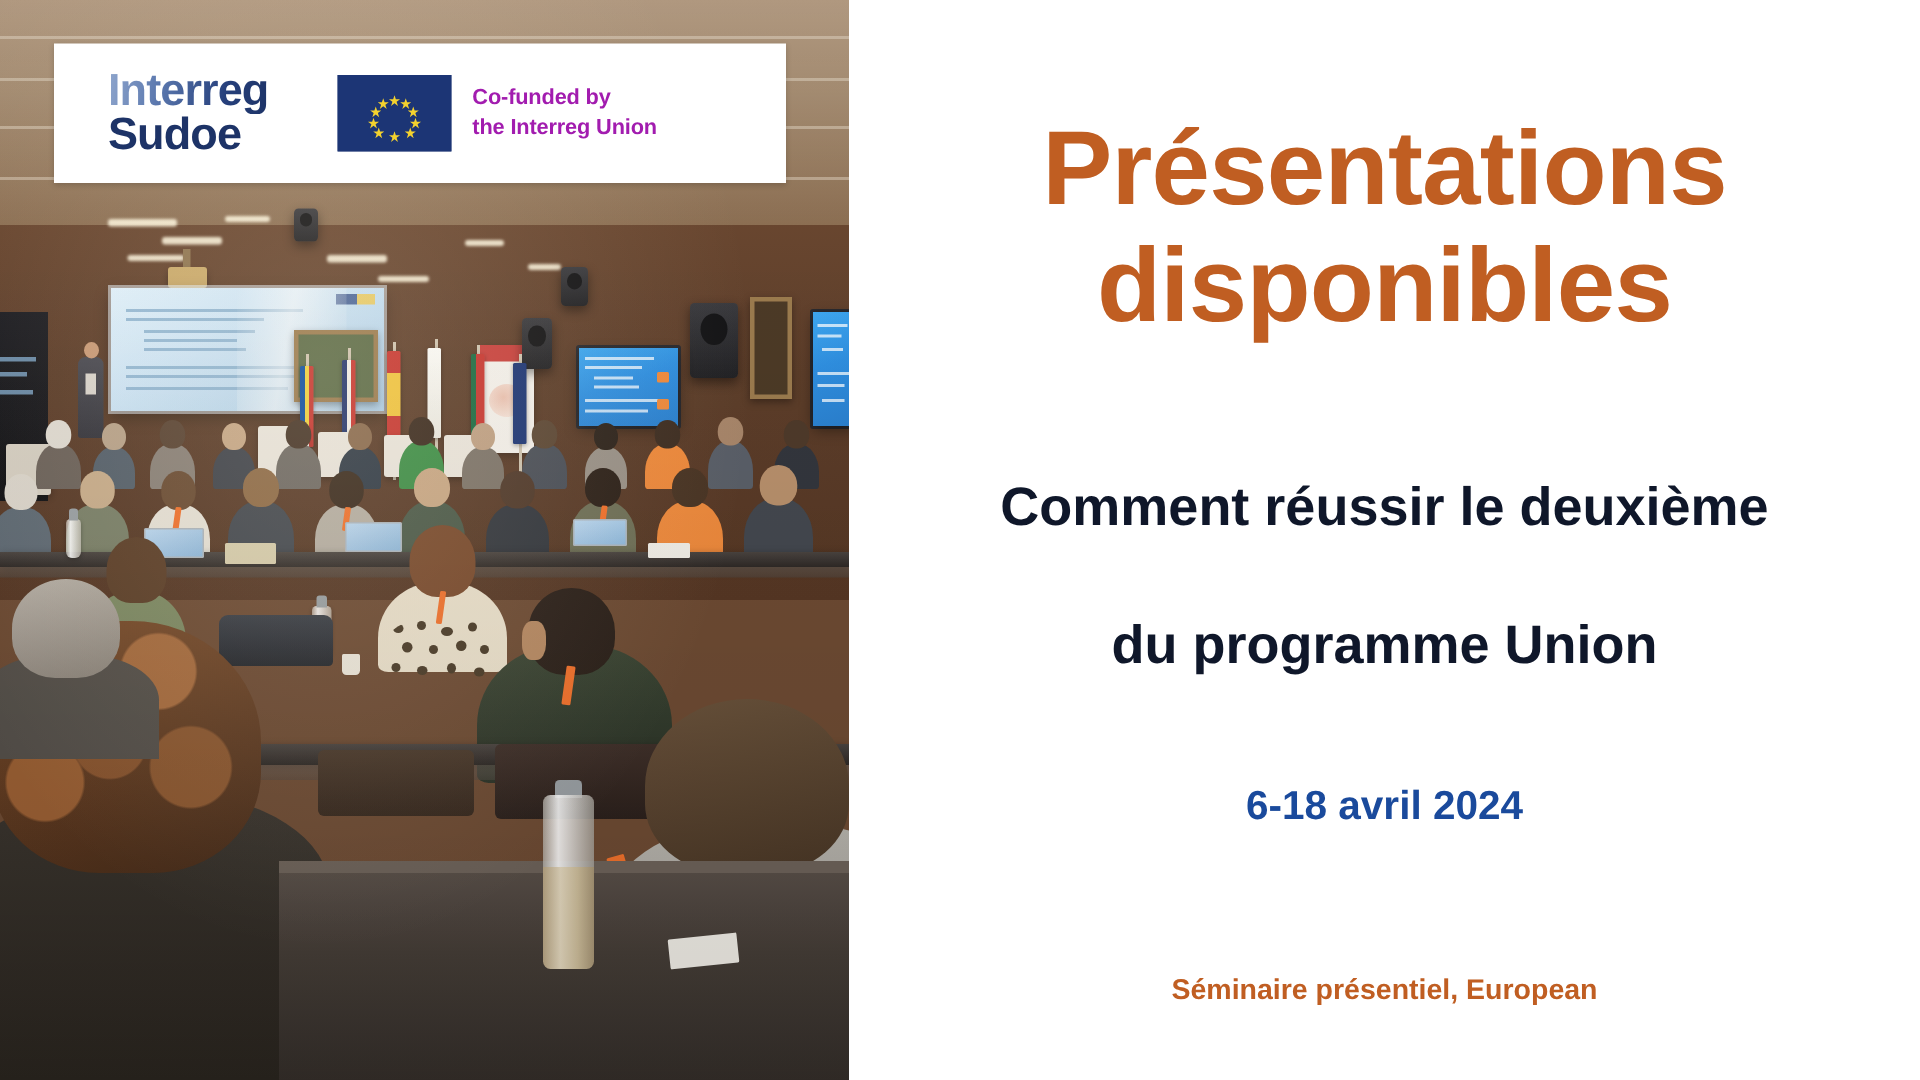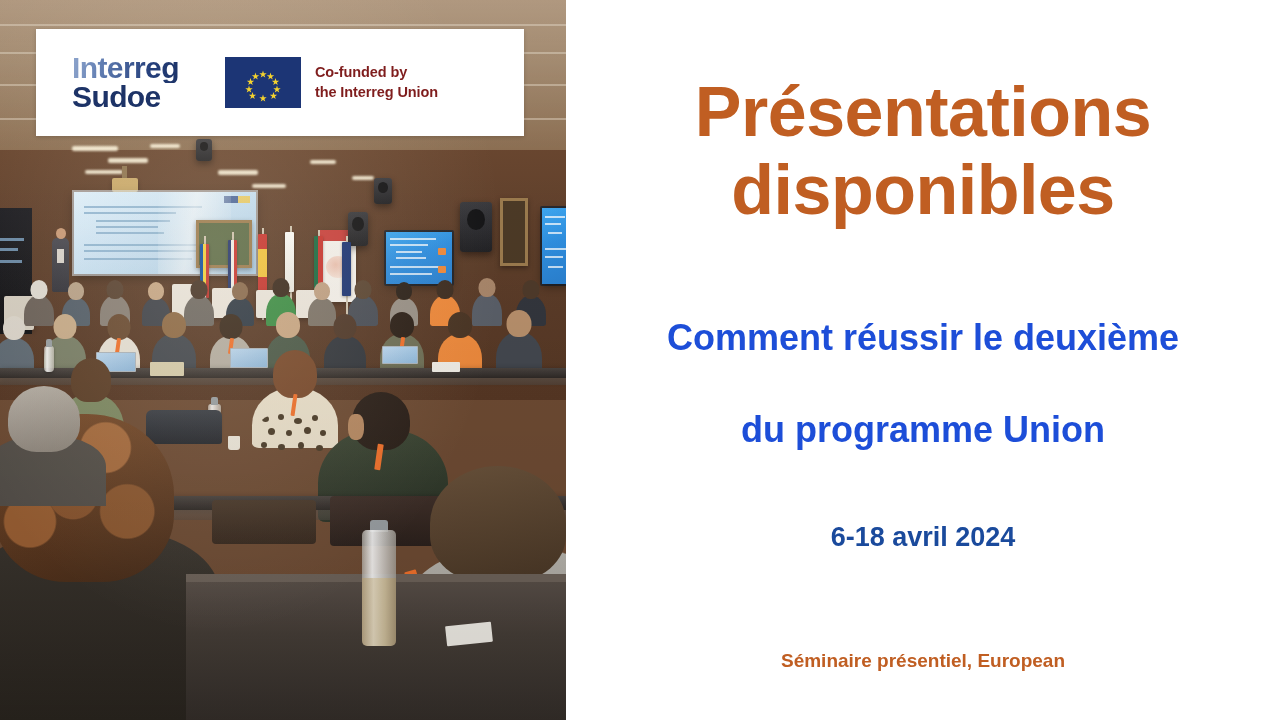--- a/index.html
+++ b/index.html
@@ -310,21 +310,21 @@
     background:
       radial-gradient(ellipse at 38% 34%, rgba(255,240,215,.16) 0%, rgba(0,0,0,0) 58%),
       linear-gradient(180deg, rgba(0,0,0,.05) 0%, rgba(0,0,0,0) 22%, rgba(0,0,0,.12) 100%);
     pointer-events: none;
   }
 
   
   .logo-card {
     position: absolute;
     left: 36px; top: 29px;
-    width: 488px; height: 107px;
+    width: 488px; height: 93px;
     background: #ffffff;
     display: flex;
     align-items: center;
     box-shadow: 0 1px 4px rgba(0,0,0,.18);
   }
   .interreg-logo {
     margin-left: 36px;
     line-height: .94;
     font-weight: 700;
     font-size: 30px;
@@ -349,21 +349,21 @@
   }
   .eu-flag {
     position: relative;
     width: 76px; height: 51px;
     background: #1b3m;
     background-color: #1c3575;
     flex: 0 0 auto;
   }
   .eu-text {
     margin-left: 14px;
-    color: #7f1d1d;
+    color: #a21caf;
     font-weight: 700;
     font-size: 14.5px;
     line-height: 1.35;
     letter-spacing: -0.1px;
   }
 
   
   .content {
     position: absolute;
     left: 566px; top: 0;
@@ -377,21 +377,21 @@
     color: #c05e22;
     font-weight: 700;
     font-size: 70px;
     line-height: 1.12;
     letter-spacing: -0.5px;
     padding: 0 26px;
   }
   .subtitle {
     position: absolute;
     left: 0; right: 0; top: 285px;
-    color: #1d4ed8;
+    color: #0f172a;
     font-weight: 700;
     font-size: 36px;
     line-height: 1.28;
     padding: 0 34px;
   }
   .event-date {
     position: absolute;
     left: 0; right: 0; top: 522px;
     color: #1a4a9c;
     font-weight: 700;

